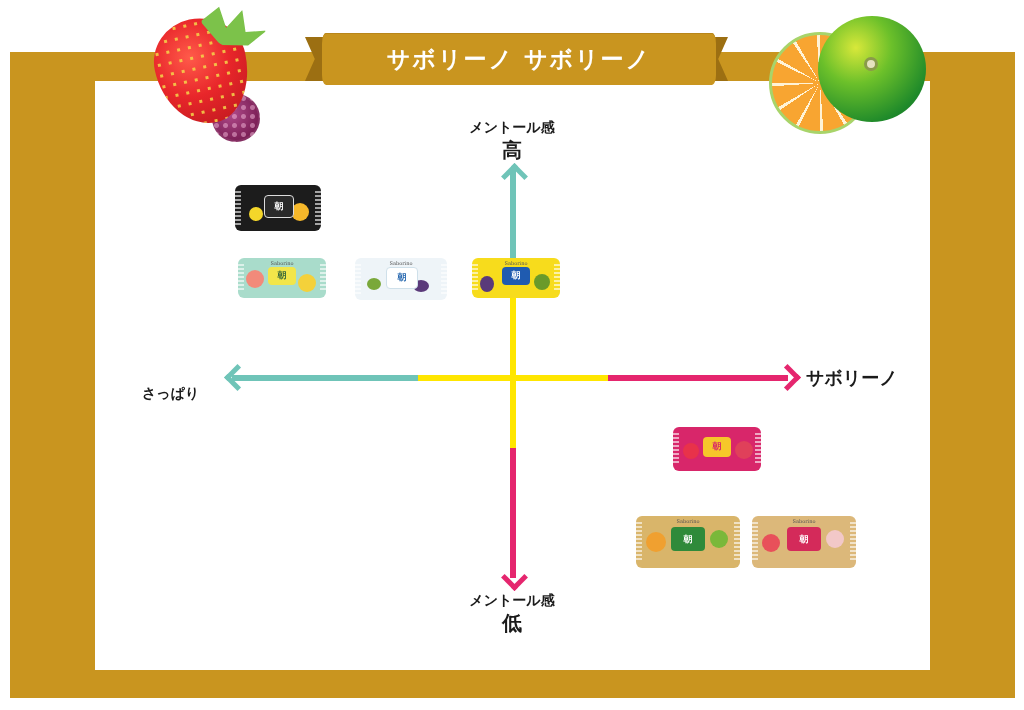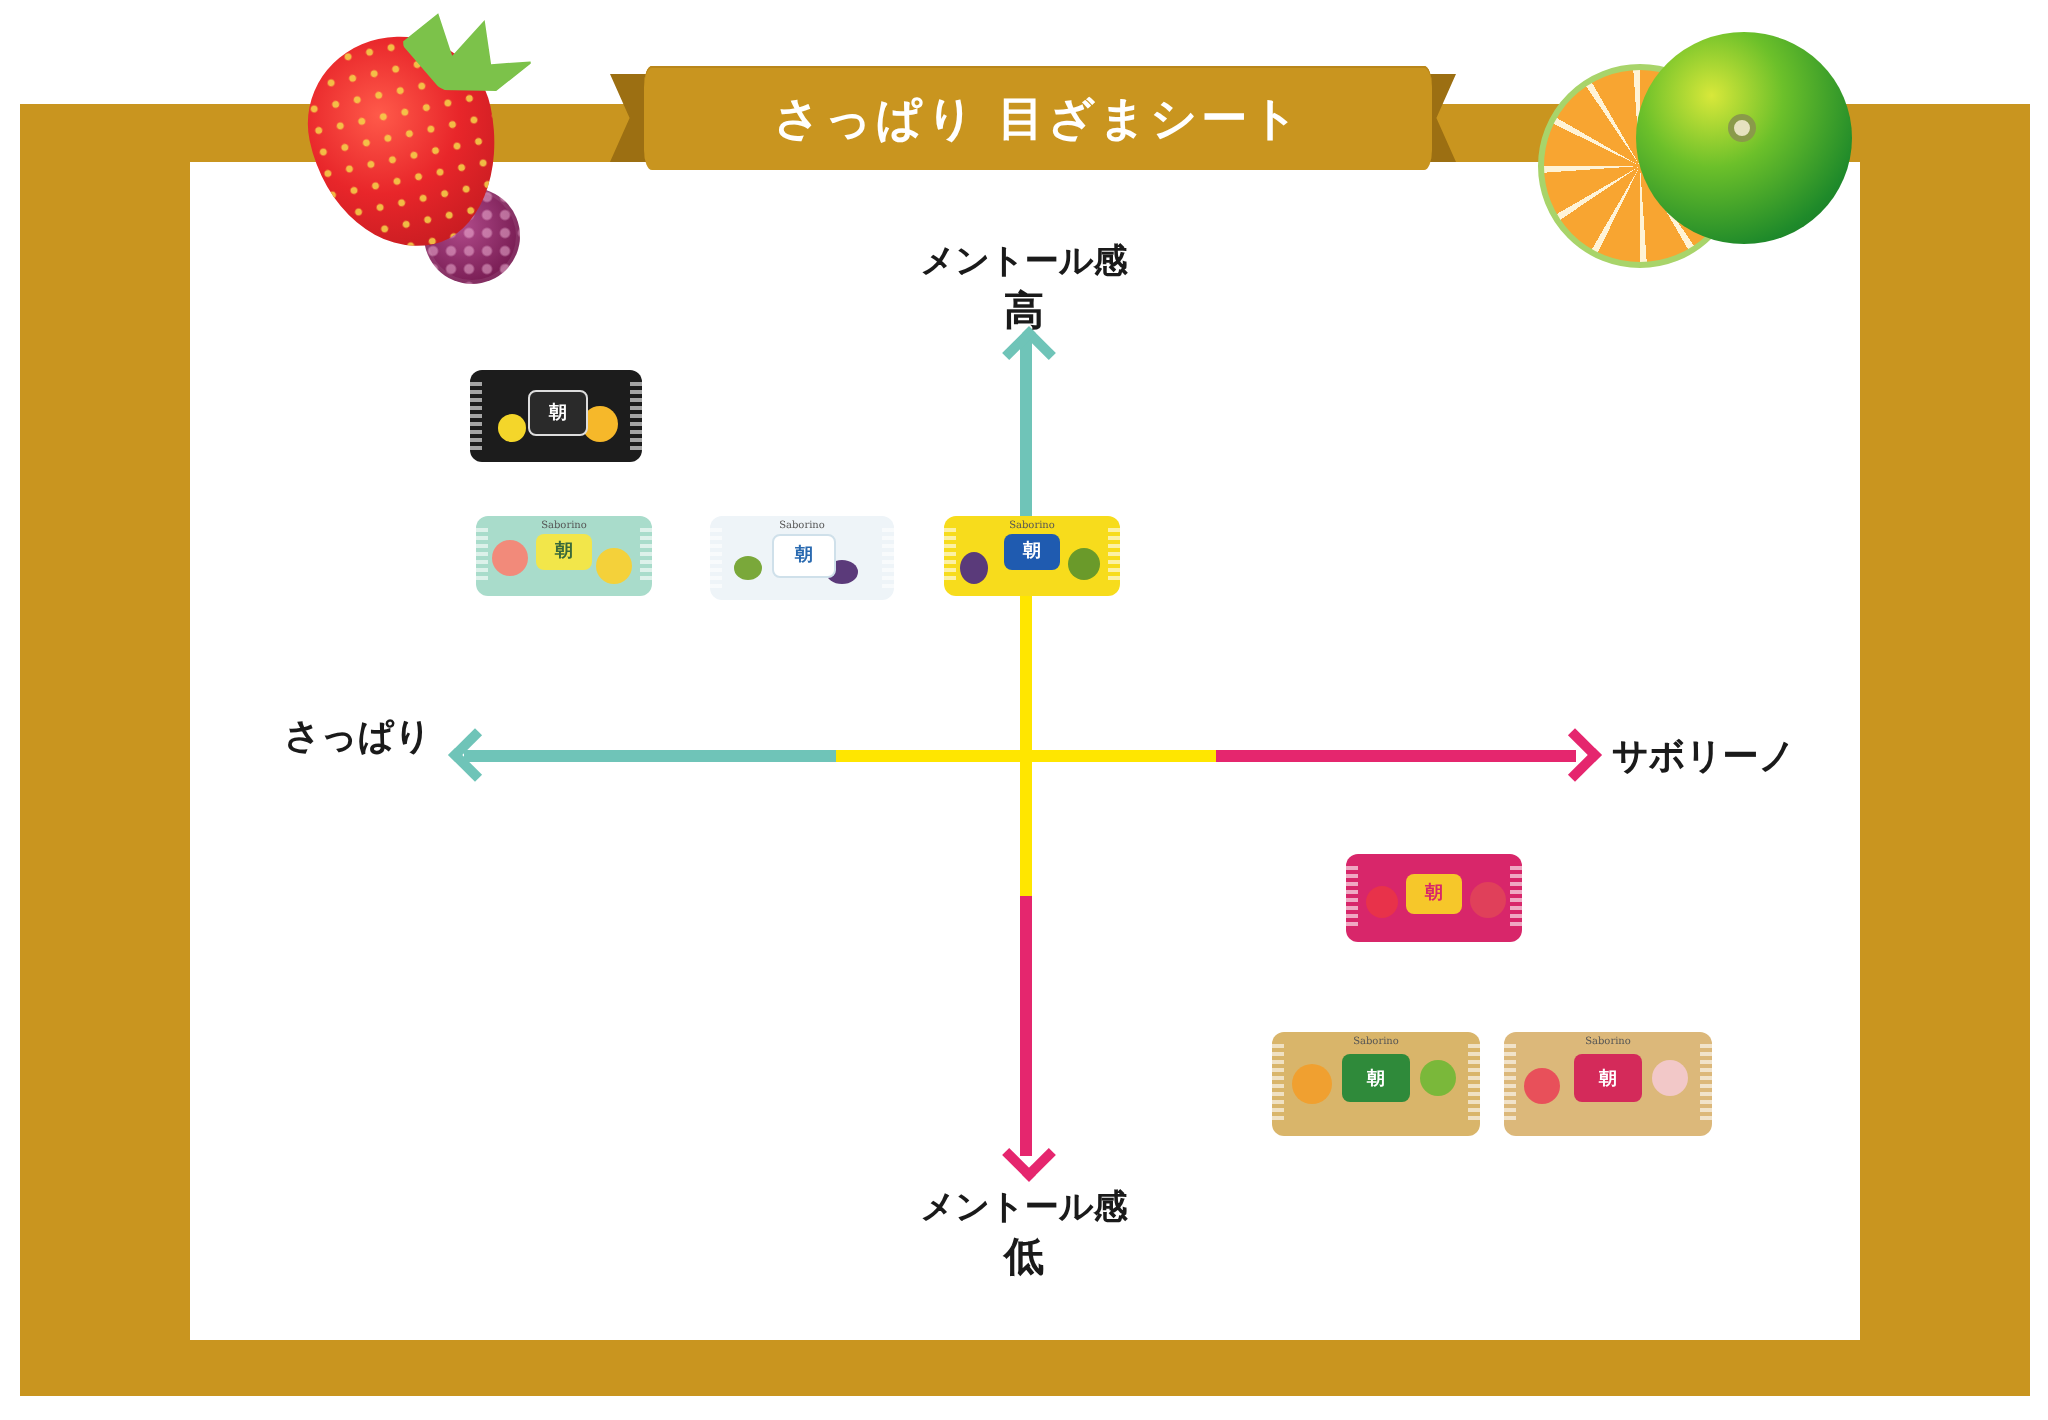--- a/index.html
+++ b/index.html
@@ -63,25 +63,25 @@
                  border-right: 5px solid #e5266e; border-top: 5px solid #e5266e;
                  transform: rotate(45deg); }
   .arrow-up { position: absolute; left: 505px; top: 167px; width: 14px; height: 14px;
               border-left: 5px solid #6fc4b8; border-top: 5px solid #6fc4b8;
               transform: rotate(45deg); }
   .arrow-down { position: absolute; left: 505px; top: 568px; width: 14px; height: 14px;
                 border-right: 5px solid #e5266e; border-bottom: 5px solid #e5266e;
                 transform: rotate(45deg); }
 
   .label { position: absolute; color: #1a1a1a; font-weight: bold; text-align: center; }
-  .axis-small { font-size: 17px; }
+  .axis-small { font-size: 14px; }
   .axis-big { font-size: 20px; }
   .label-top { left: 452px; top: 119px; width: 120px; }
   .label-bottom { left: 452px; top: 592px; width: 120px; }
-  .label-left { left: 142px; top: 356px; font-size: 18px; }
+  .label-left { left: 142px; top: 385px; font-size: 14px; }
   .label-right { left: 806px; top: 366px; font-size: 18px; }
 
   
   .pack { position: absolute; border-radius: 6px; overflow: hidden; box-sizing: border-box; }
   .pack::before, .pack::after { content: ""; position: absolute; top: 6px; bottom: 6px; width: 6px;
      background: repeating-linear-gradient(to bottom, rgba(255,255,255,.6) 0 2px, transparent 2px 4px); }
   .pack::before { left: 0; }
   .pack::after { right: 0; }
   .pack-window { position: absolute; left: 34%; top: 22%; width: 32%; height: 46%;
                  border-radius: 4px; display: flex; align-items: center; justify-content: center;
@@ -92,21 +92,21 @@
 </style>
 </head>
 <body>
 
 <div class="frame"></div>
 <div class="inner"></div>
 
 <div class="ribbon-tail left"></div>
 <div class="ribbon-tail right"></div>
 <div class="ribbon">
-  <span class="ribbon-title">さっぱり 目ざまシート</span>
+  <span class="ribbon-title">サボリーノ サボリーノ</span>
 </div>
 
 <div class="fruit raspberry"></div>
 <div class="fruit strawberry"></div>
 <div class="fruit strawberry-leaf"></div>
 <div class="fruit orange-slice"></div>
 <div class="fruit lime"></div>
 <div class="fruit lime-stem"></div>
 
 <div class="axis-seg h teal" style="left:232px;width:186px;"></div>

